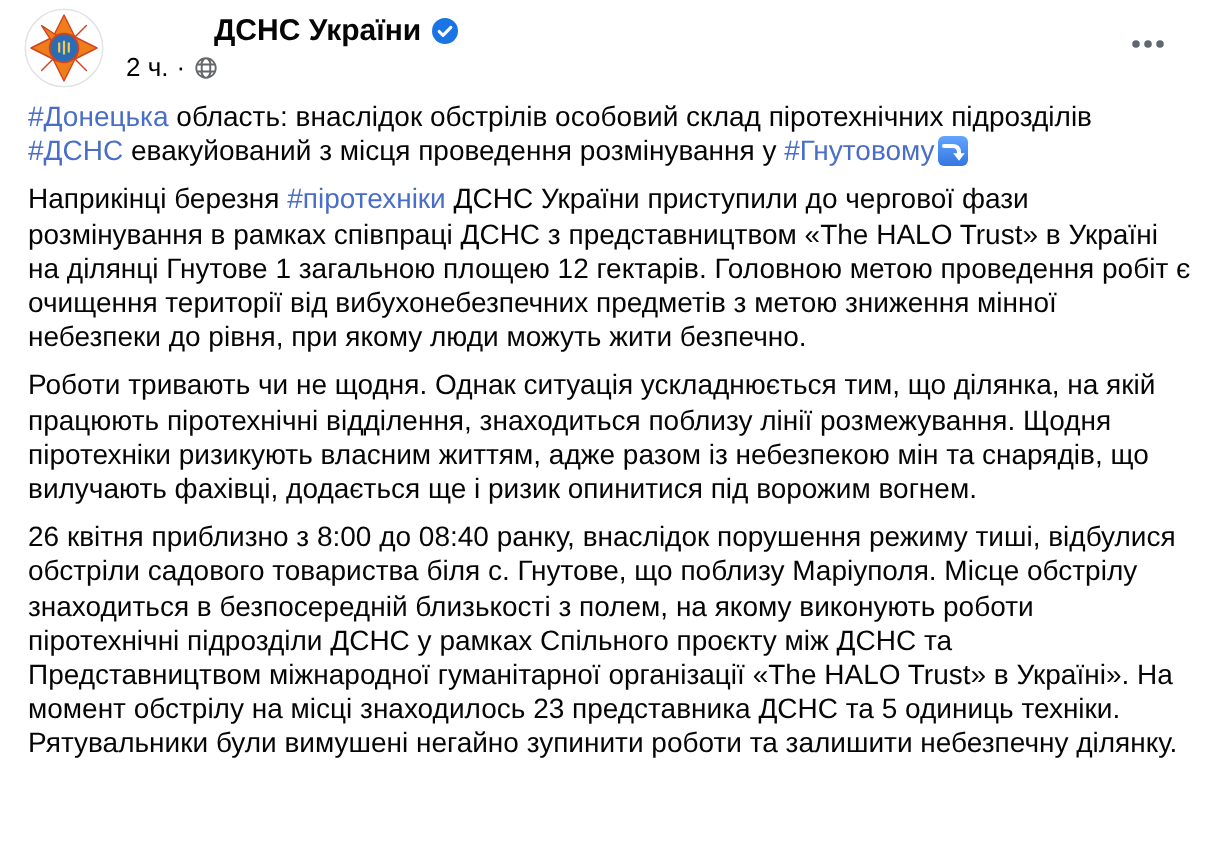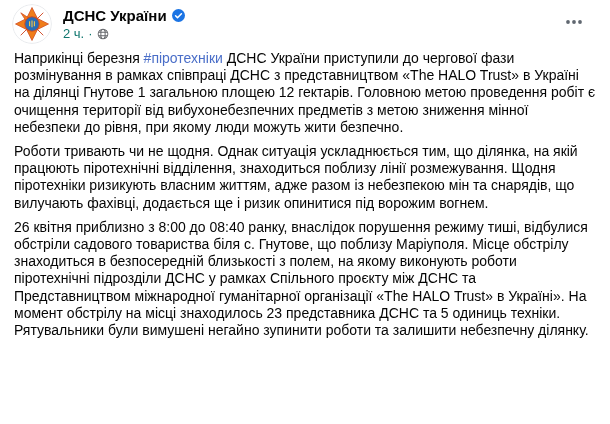--- a/index.html
+++ b/index.html
@@ -7,24 +7,24 @@
     width:610px;height:424px;overflow:hidden;position:relative;
     background:#ffffff;color:#050505;
     font-family:"Liberation Sans","DejaVu Sans",sans-serif;
     -webkit-font-smoothing:antialiased;
   }
   
   .post-header{display:flex;align-items:flex-start;padding:4px 16px 0 12px;}
   .avatar-wrap{width:40px;height:40px;flex:0 0 40px;border-radius:50%;overflow:hidden;cursor:pointer;}
   .avatar-wrap svg{display:block;}
   .header-text{margin-left:11px;padding-top:2px;min-width:0;}
-  .name-row{display:flex;align-items:center;gap:5px;}
+  .name-row{display:flex;align-items:center;gap:5px;margin-left:44px;}
   .page-name{font-size:15px;font-weight:700;line-height:19px;color:#050505;cursor:pointer;}
   .verified{display:inline-flex;align-items:center;}
-  .meta-row{display:flex;align-items:center;gap:4px;margin-top:1px;font-size:13px;line-height:16px;color:#0f766e;}
+  .meta-row{display:flex;align-items:center;gap:4px;margin-top:1px;font-size:13px;line-height:16px;color:#000000;}
   .meta-row .globe{display:inline-flex;align-items:center;color:#65676b;}
   .more-btn{
     position:absolute;top:10px;right:22px;width:28px;height:24px;
     display:flex;align-items:center;justify-content:center;
     background:transparent;border:none;cursor:pointer;padding:0;
   }
   
   .post-text{padding:6px 14px 0 14px;font-size:14px;line-height:17.2px;color:#050505;}
   .post-paragraph{margin:0 0 7px 0;}
   .hashtag{color:#4a6ec8;text-decoration:none;cursor:pointer;}
@@ -81,16 +81,20 @@
 
 <button class="more-btn" aria-label="More options">
   <svg width="20" height="20" viewBox="0 0 20 20">
     <circle cx="4" cy="10" r="1.9" fill="#606770"></circle>
     <circle cx="10" cy="10" r="1.9" fill="#606770"></circle>
     <circle cx="16" cy="10" r="1.9" fill="#606770"></circle>
   </svg>
 </button>
 
 <div class="post-text">
+    <p class="post-paragraph"><a href="#" class="hashtag">#Донецька</a><span> область: внаслідок обстрілів особовий склад піротехнічних підрозділів </span><a href="#" class="hashtag">#ДСНС</a><span> евакуйований з місця проведення розмінування у </span><a href="#" class="hashtag">#Гнутовому</a><span class="emoji-arrow"><svg width="15" height="15" viewBox="0 0 15 15">
+          <path d="M3 5h4.2c2.2 0 3.3 1.1 3.3 3.2V9" fill="none" stroke="#fff" stroke-width="2" stroke-linecap="round"></path>
+          <polygon points="7.6,8.6 13.4,8.6 10.5,12.4" fill="#fff"></polygon>
+        </svg></span></p>
     <p class="post-paragraph"><span>Наприкінці березня </span><a href="#" class="hashtag">#піротехніки</a><span> ДСНС України приступили до чергової фази розмінування в рамках співпраці ДСНС з представництвом «The HALO Trust» в Україні на ділянці Гнутове 1 загальною площею 12 гектарів. Головною метою проведення робіт є очищення території від вибухонебезпечних предметів з метою зниження мінної небезпеки до рівня, при якому люди можуть жити безпечно.</span></p>
     <p class="post-paragraph"><span>Роботи тривають чи не щодня. Однак ситуація ускладнюється тим, що ділянка, на якій працюють піротехнічні відділення, знаходиться поблизу лінії розмежування. Щодня піротехніки ризикують власним життям, адже разом із небезпекою мін та снарядів, що вилучають фахівці, додається ще і ризик опинитися під ворожим вогнем.</span></p>
     <p class="post-paragraph"><span>26 квітня приблизно з 8:00 до 08:40 ранку, внаслідок порушення режиму тиші, відбулися обстріли садового товариства біля с. Гнутове, що поблизу Маріуполя. Місце обстрілу знаходиться в безпосередній близькості з полем, на якому виконують роботи піротехнічні підрозділи ДСНС у рамках Спільного проєкту між ДСНС та Представництвом міжнародної гуманітарної організації «The HALO Trust» в Україні». На момент обстрілу на місці знаходилось 23 представника ДСНС та 5 одиниць техніки. Рятувальники були вимушені негайно зупинити роботи та залишити небезпечну ділянку.</span></p>
   </div>
 
 </body></html>

